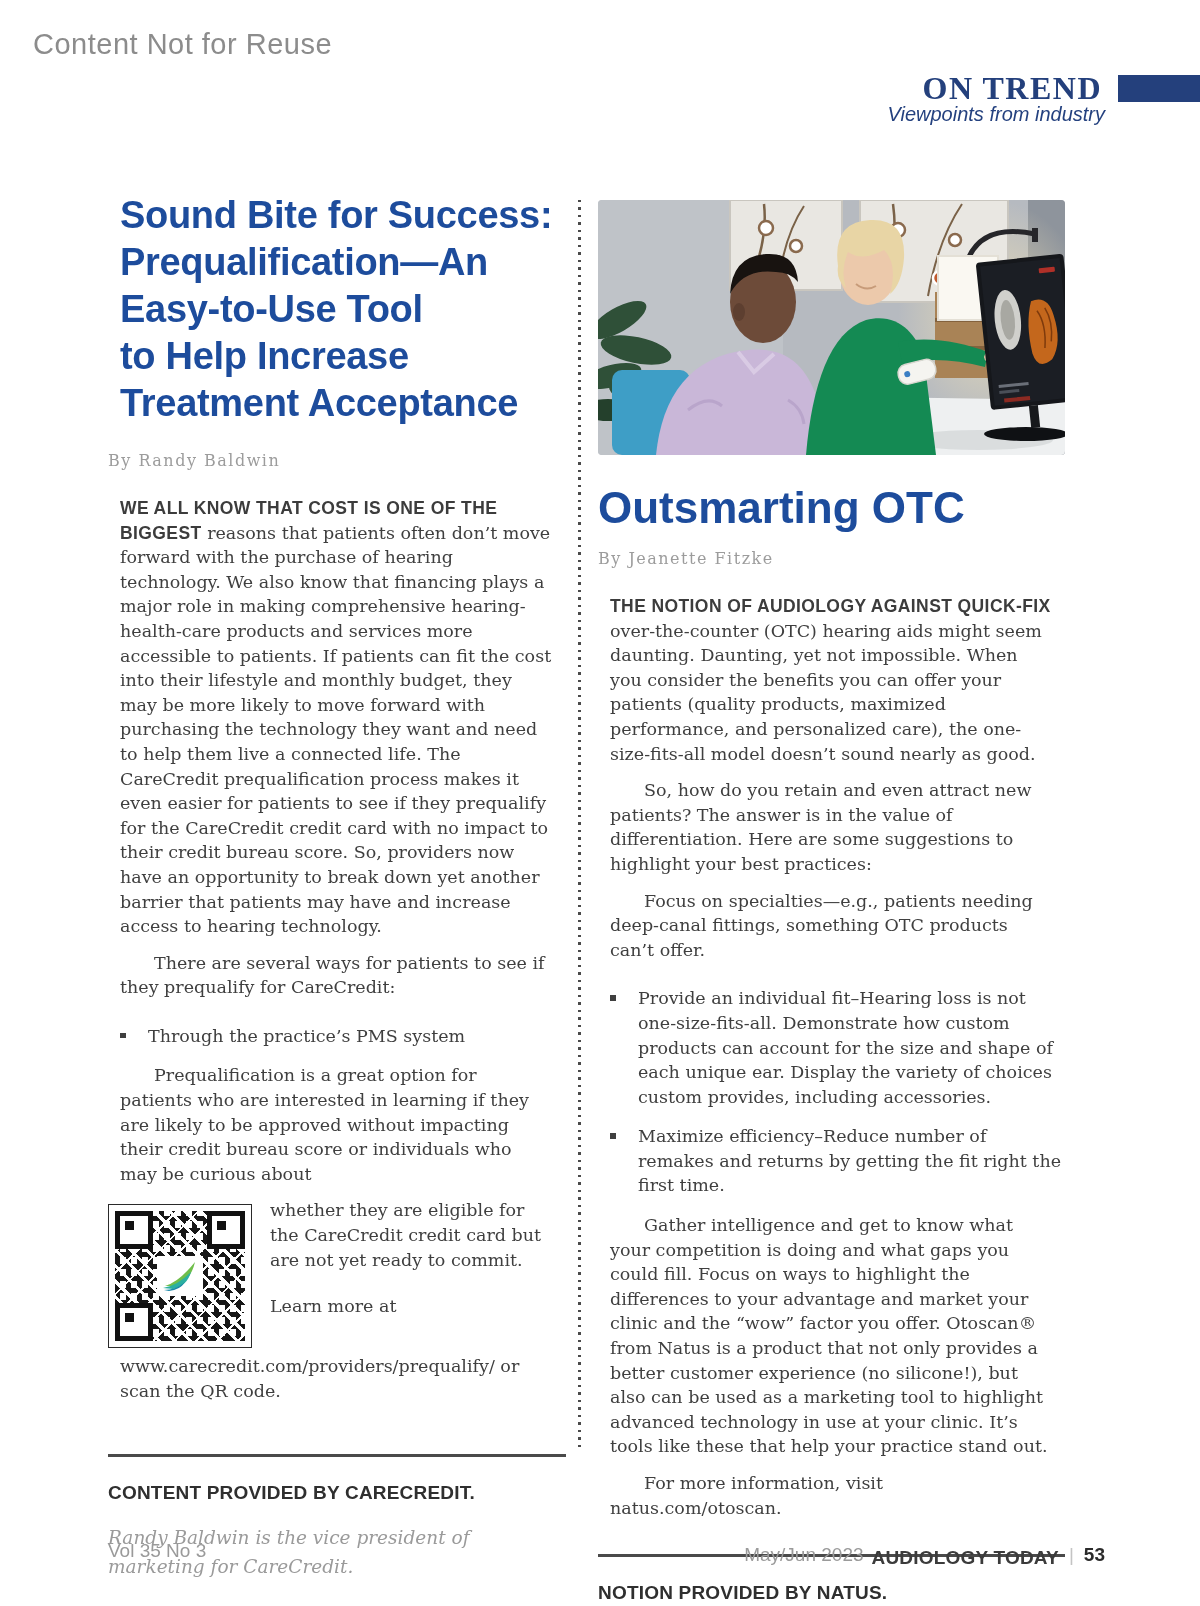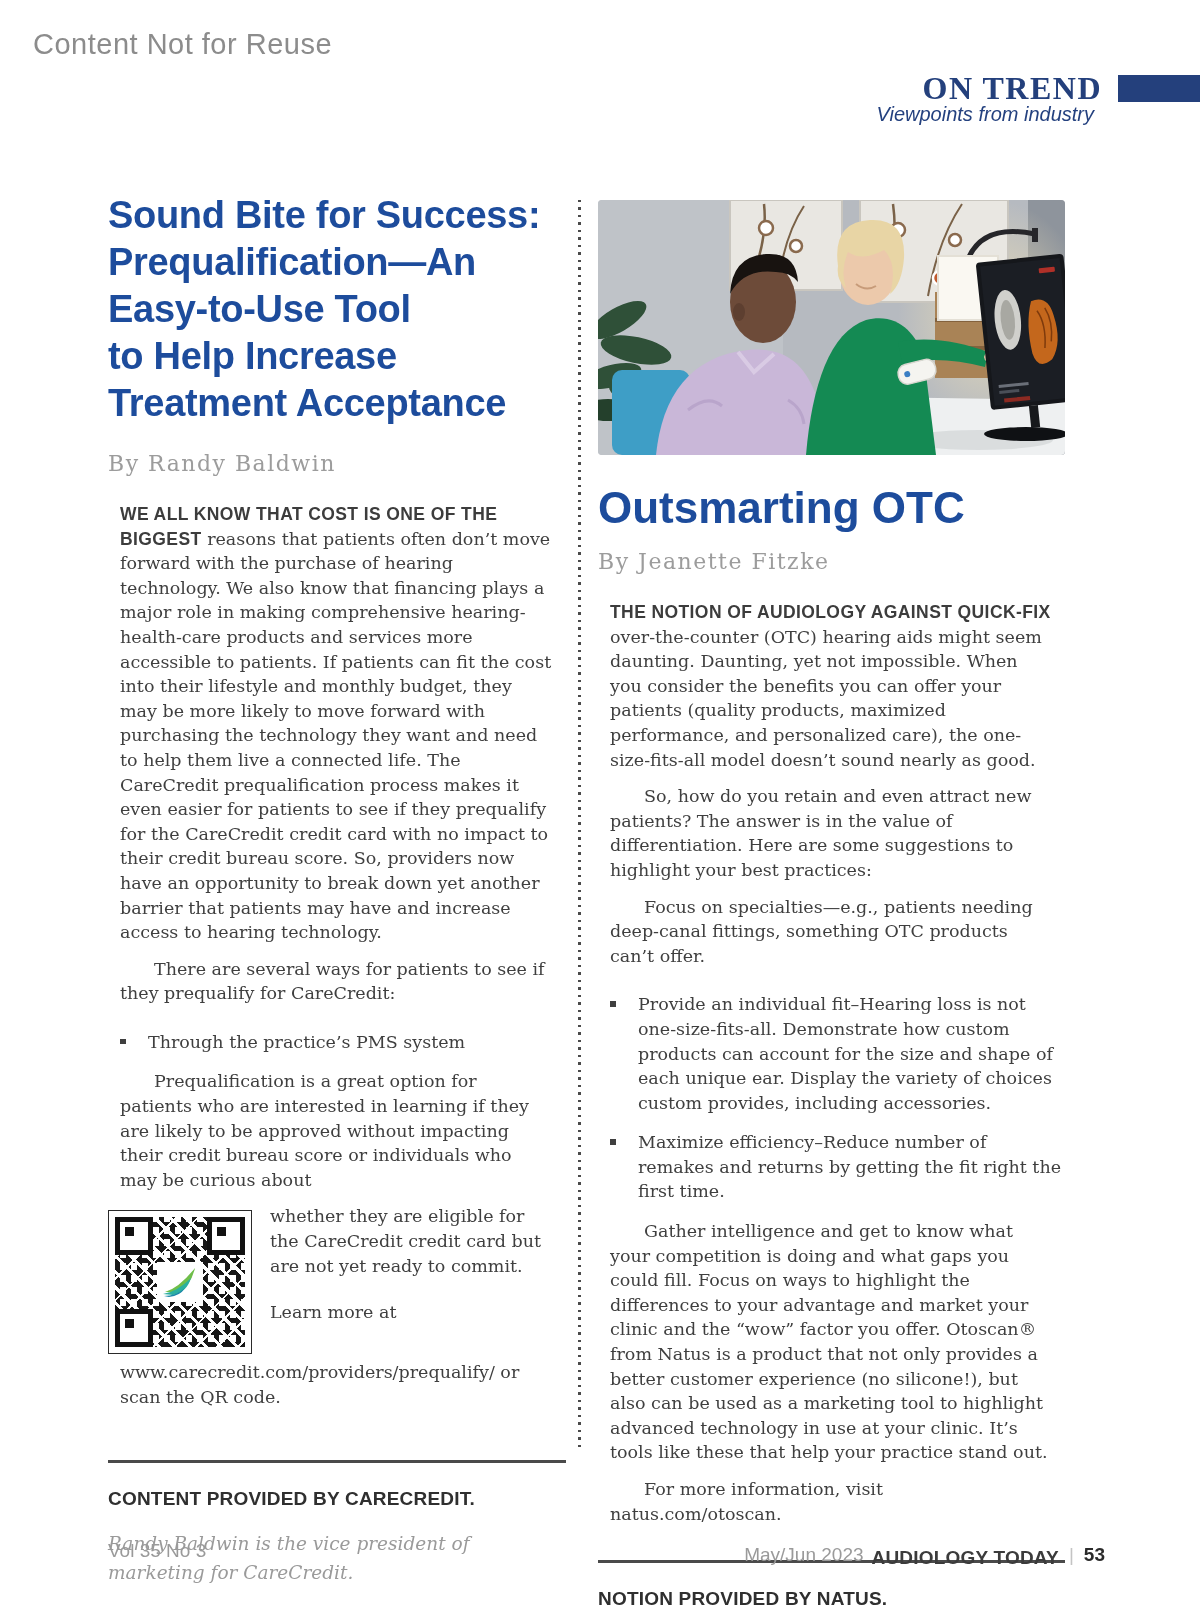--- a/index.html
+++ b/index.html
@@ -16,41 +16,41 @@
     position:absolute;top:70px;right:0;display:flex;align-items:center;text-align:center;
   }
   .ontrend-title{
     font-family:"Liberation Serif",serif;font-weight:bold;font-size:32px;
     color:#24407c;letter-spacing:1.5px;
   }
   .ontrend-bar{
     width:82px;height:27px;background:#24407c;margin-left:16px;
   }
   .ontrend-tagline{
-    position:absolute;top:103px;right:106px;font-style:italic;font-size:20px;
+    position:absolute;top:103px;right:95px;font-style:italic;font-size:20px;
     color:#24417f;
   }
   
   .col-left{position:absolute;left:108px;top:192px;width:458px;}
   .col-right{position:absolute;left:598px;top:200px;width:467px;}
   .col-divider{
     position:absolute;left:578px;top:200px;width:3px;height:1248px;
     background:repeating-linear-gradient(to bottom,#4a4a4a 0 2.5px,transparent 2.5px 7.5px);
   }
   
   .article-title{
     font-size:38px;line-height:47px;font-weight:bold;color:#1d4c9c;
-    letter-spacing:-0.3px;white-space:pre-line;margin:0 0 24px 0;
+    letter-spacing:-0.3px;white-space:pre-line;margin:0 0 24px 12px;
   }
   .article-title-big{
     font-size:44px;line-height:50px;font-weight:bold;color:#1d4c9c;
     margin:28px 0 16px 0;
   }
   .byline{
-    font-family:"DejaVu Serif",serif;font-size:22px;color:#9c9c9c;
+    font-family:"DejaVu Serif",serif;font-size:16px;color:#9c9c9c;
     letter-spacing:1.5px;margin:0 0 26px 0;
   }
   .body-text{font-family:"DejaVu Serif",serif;font-size:17.5px;line-height:24.6px;color:#3f3f3f;}
   .body-text p{margin:12px;}
   .lead-in{
     font-family:"Liberation Sans",sans-serif;font-weight:600;font-size:17.5px;
     letter-spacing:0.4px;color:#3c3c3c;
   }
   .indent{text-indent:34px;}
   .gap-top{margin-top:2px;}

